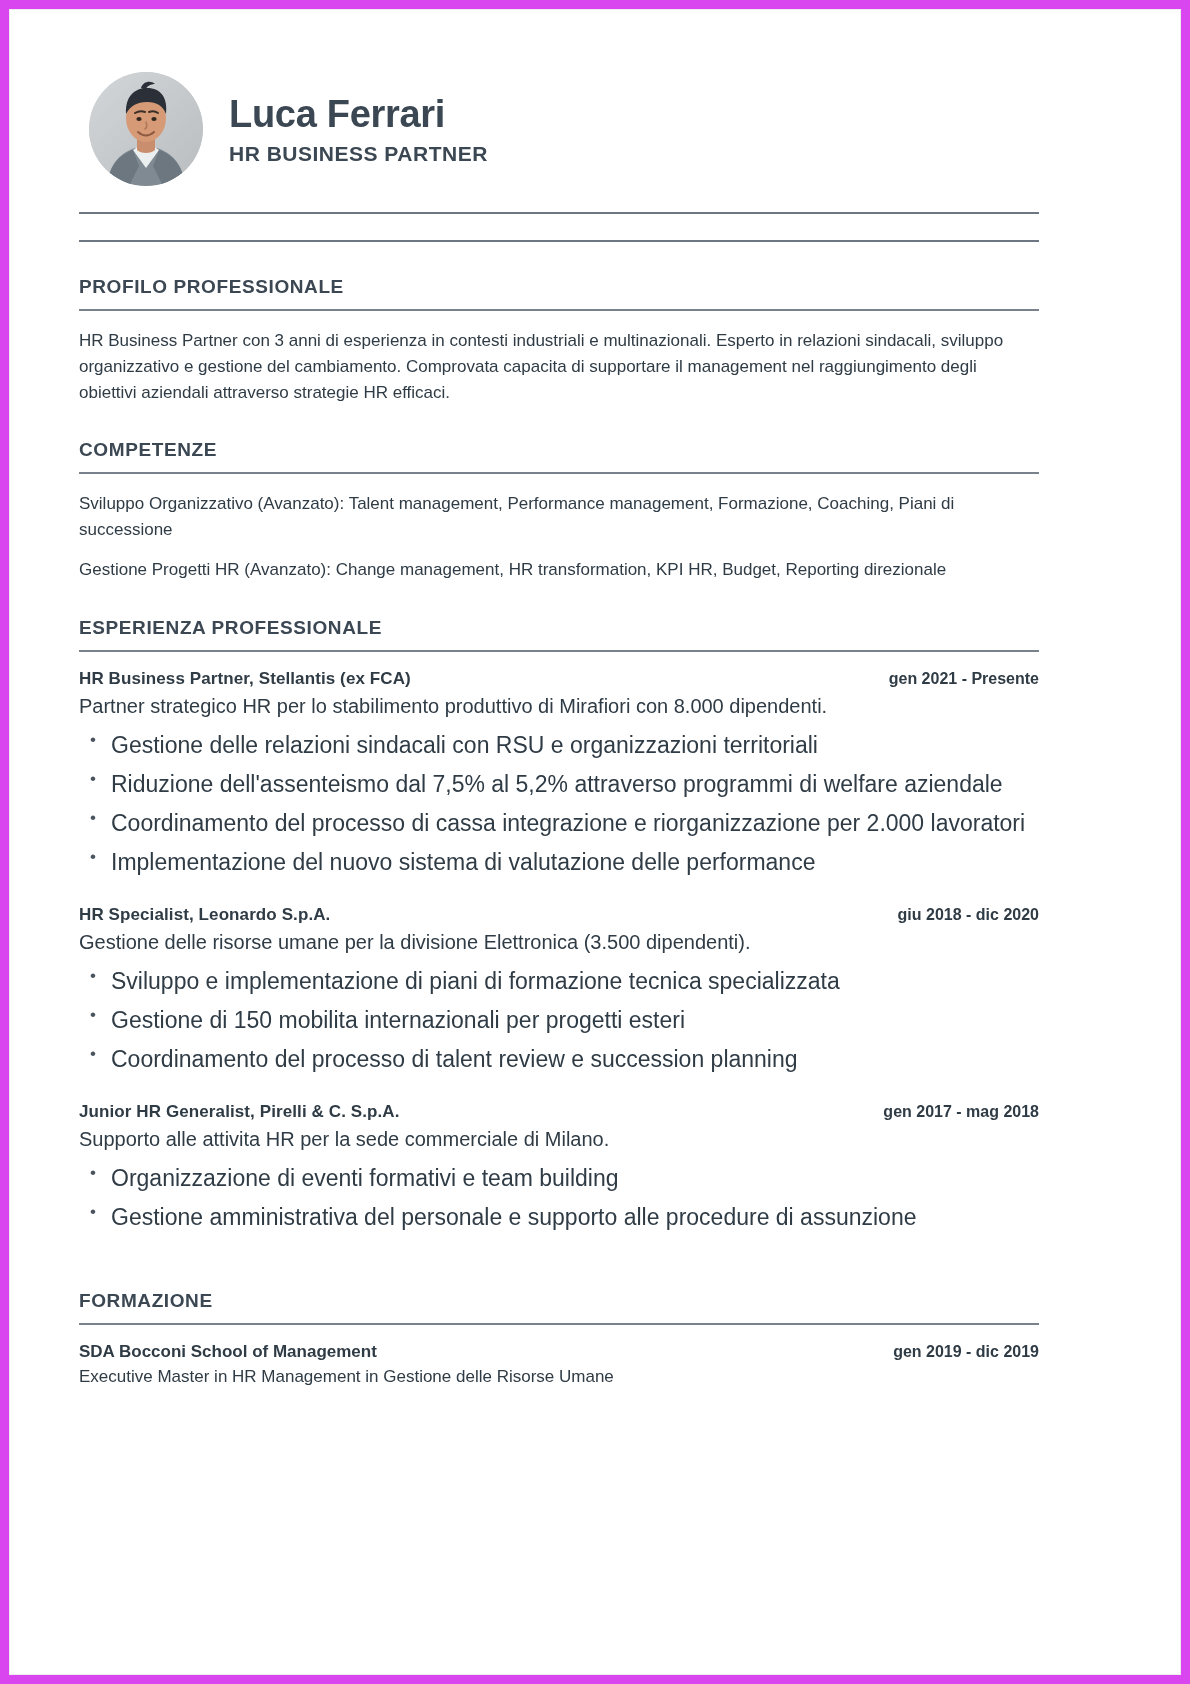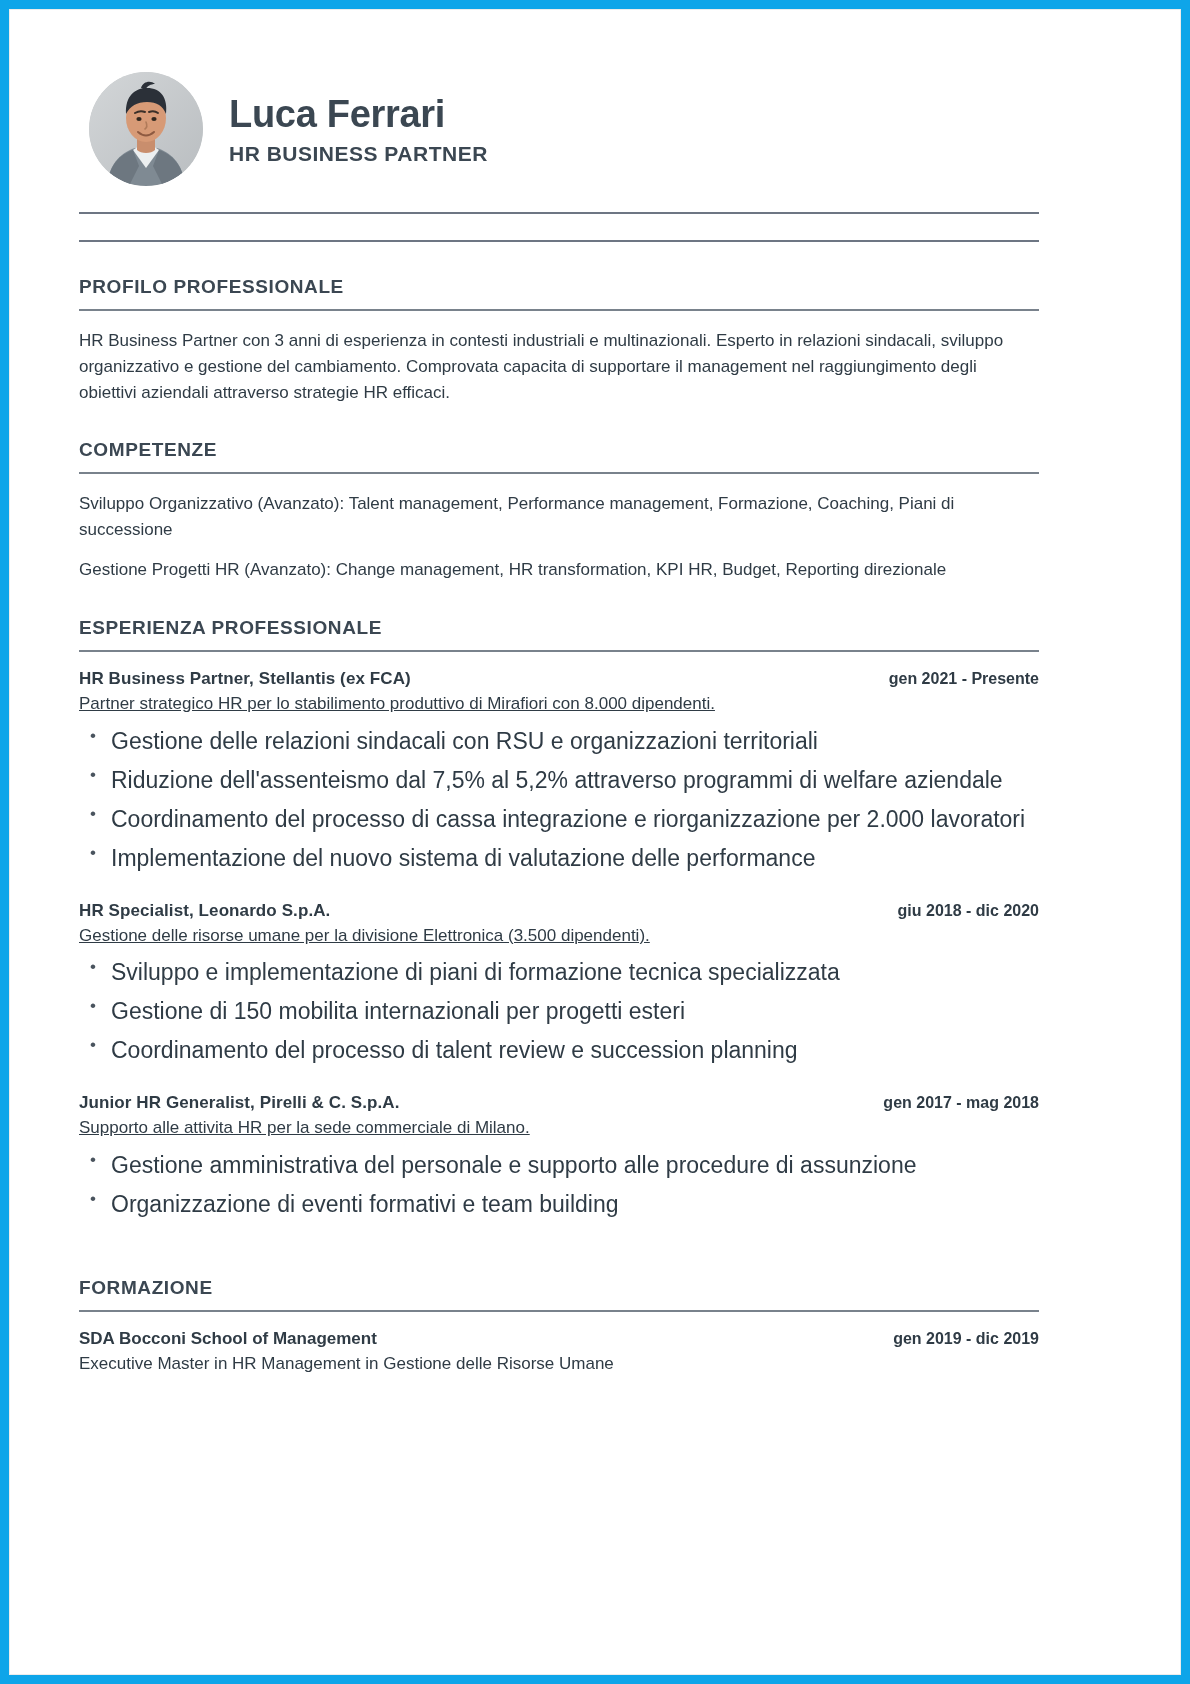--- a/index.html
+++ b/index.html
@@ -7,21 +7,21 @@
     margin: 0;
     padding: 0;
     background: #f3f3f3;
     font-family: "Liberation Sans", sans-serif;
   }
   .page {
     position: relative;
     width: 1190px;
     height: 1684px;
     margin: 0 auto;
-    background: #0ea5e9;
+    background: #d946ef;
     overflow: hidden;
   }
   .sheet {
     position: absolute;
     left: 10px;
     top: 10px;
     width: 1170px;
     height: 1664px;
     background: #ffffff;
     box-shadow: 0 0 0 1px #ececec;
@@ -127,25 +127,24 @@
     color: #2f3b45;
     letter-spacing: 0.1px;
   }
   .job-dates {
     font-size: 16px;
     font-weight: bold;
     color: #2f3b45;
     white-space: nowrap;
   }
   .job-sub {
-    font-size: 17px;
+    font-size: 20px;
     color: #2f3b45;
     margin-top: 3px;
     line-height: 1.45;
-    text-decoration: underline;
   }
   ul.bullets {
     list-style: none;
     margin: 7px 0 0 0;
     padding: 0;
   }
   ul.bullets li {
     position: relative;
     padding-left: 32px;
     font-size: 23px;
@@ -288,22 +287,22 @@
           </ul>
         </div>
 
         <div class="job">
           <div class="job-head">
             <span class="job-title">Junior HR Generalist, Pirelli &amp; C. S.p.A.</span>
             <span class="job-dates">gen 2017 - mag 2018</span>
           </div>
           <div class="job-sub">Supporto alle attivita HR per la sede commerciale di Milano.</div>
           <ul class="bullets">
+            <li>Organizzazione di eventi formativi e team building</li>
             <li>Gestione amministrativa del personale e supporto alle procedure di assunzione</li>
-            <li>Organizzazione di eventi formativi e team building</li>
           </ul>
         </div>
       </div>
 
       <div class="section" style="margin-top:56px;">
         <h3 class="section-title">FORMAZIONE</h3>
         <div class="section-rule"></div>
         <div>
           <div class="edu-head">
             <span class="edu-school">SDA Bocconi School of Management</span>

